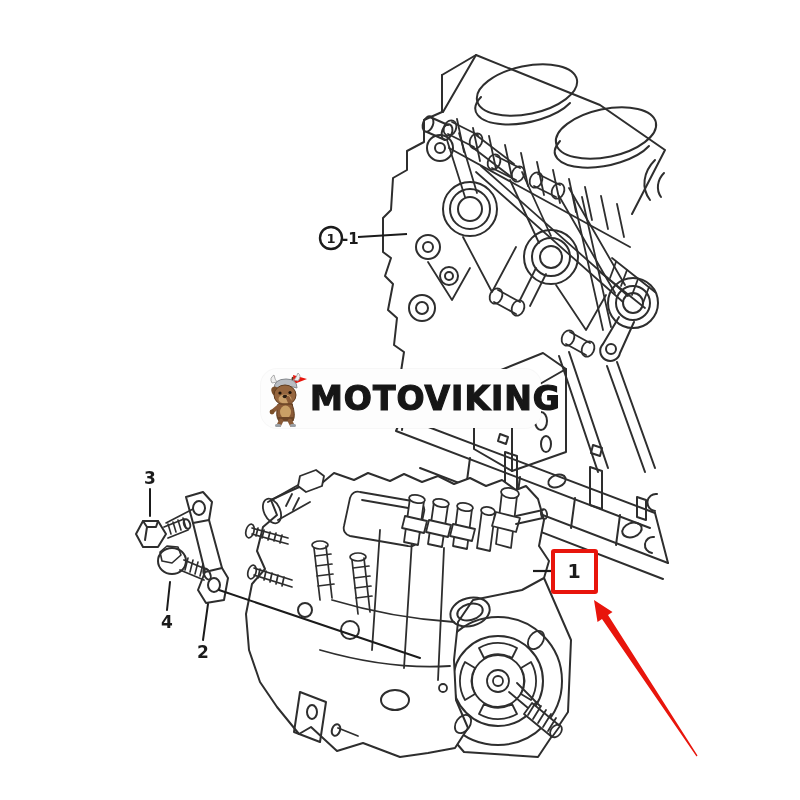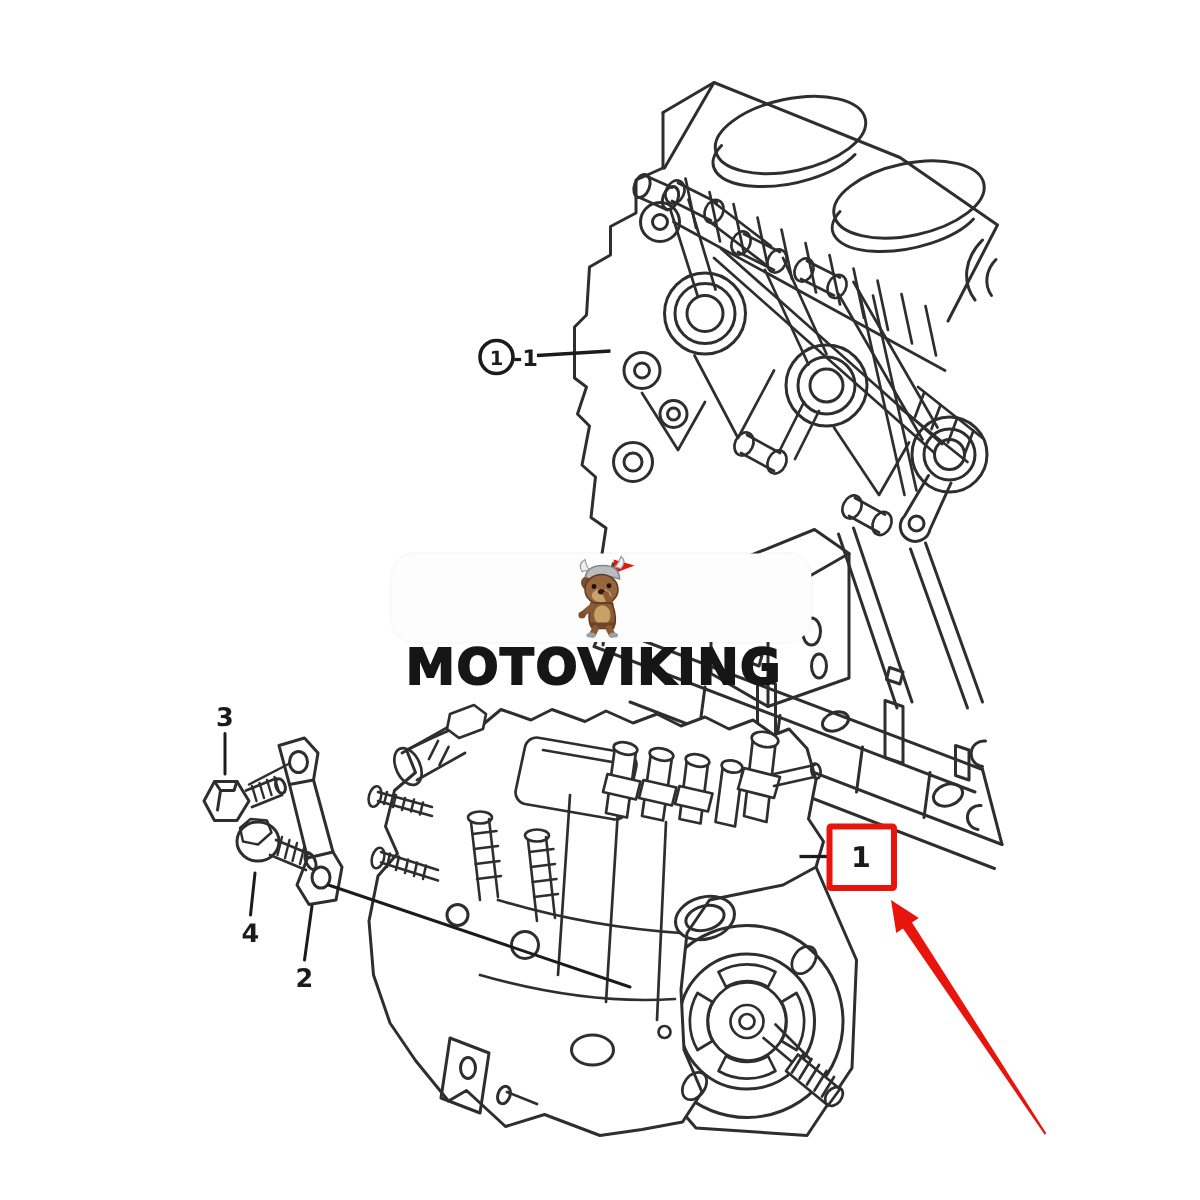--- a/index.html
+++ b/index.html
@@ -1,21 +1,21 @@
 <!DOCTYPE html>
 <html><head>
 <meta charset="utf-8">
 <style>
   html,body{margin:0;padding:0;background:#ffffff;}
   .stage{position:relative;width:800px;height:800px;background:#ffffff;overflow:hidden;
          font-family:"DejaVu Sans",sans-serif;}
   .stage svg.diagram{position:absolute;left:0;top:0;}
   .logo-pill{position:absolute;left:261px;top:369px;width:280px;height:59px;
              background:#fdfdfd;border-radius:16px;display:flex;align-items:center;
-             box-shadow:0 0 0 1px rgba(0,0,0,0.03);flex-direction:column;}
+             box-shadow:0 0 0 1px rgba(0,0,0,0.03);}
   .logo-pill .mascot{margin-left:5px;flex:0 0 auto;}
   .brand-text{flex:1 1 auto;text-align:center;font-weight:800;font-size:33px;
               letter-spacing:1px;color:#161616;-webkit-text-stroke:1.2px #161616;
               padding-right:10px;white-space:nowrap;}
   text.lbl{font-family:"DejaVu Sans",sans-serif;font-weight:bold;fill:#1b1b1b;}
 </style>
 </head>
 <body>
 
 <div class="stage">

